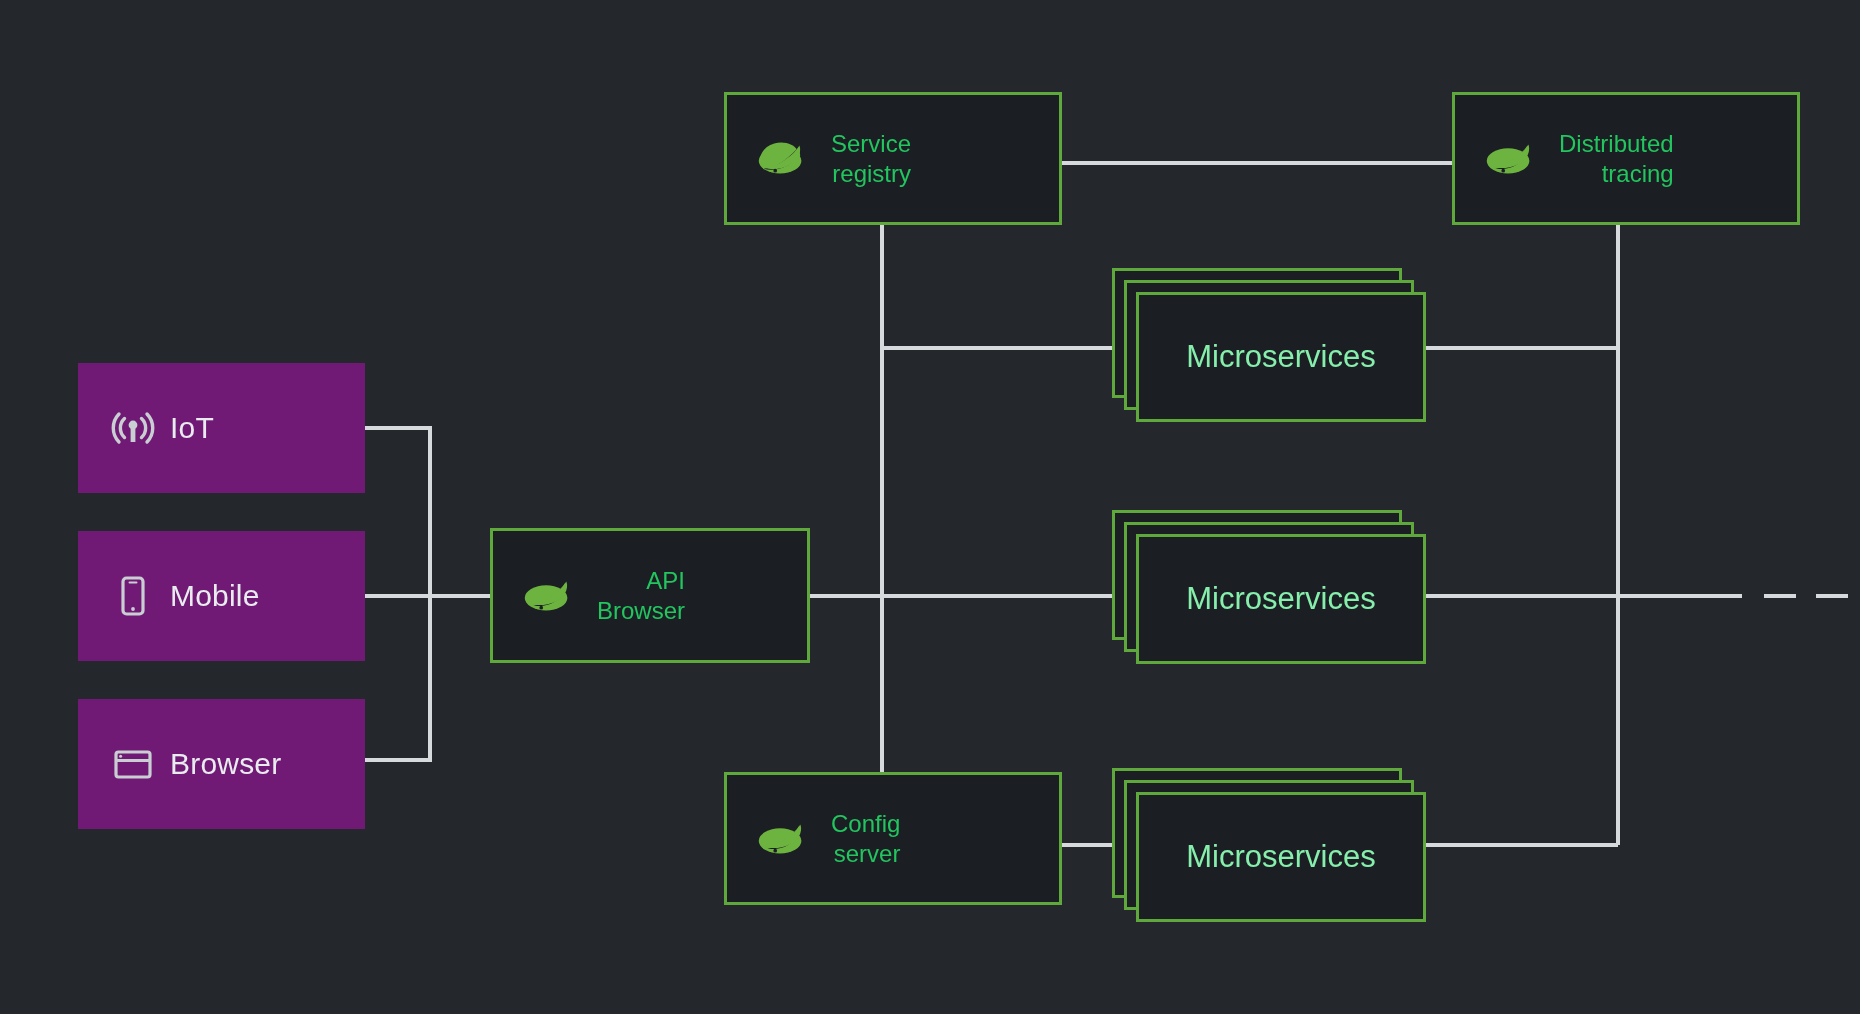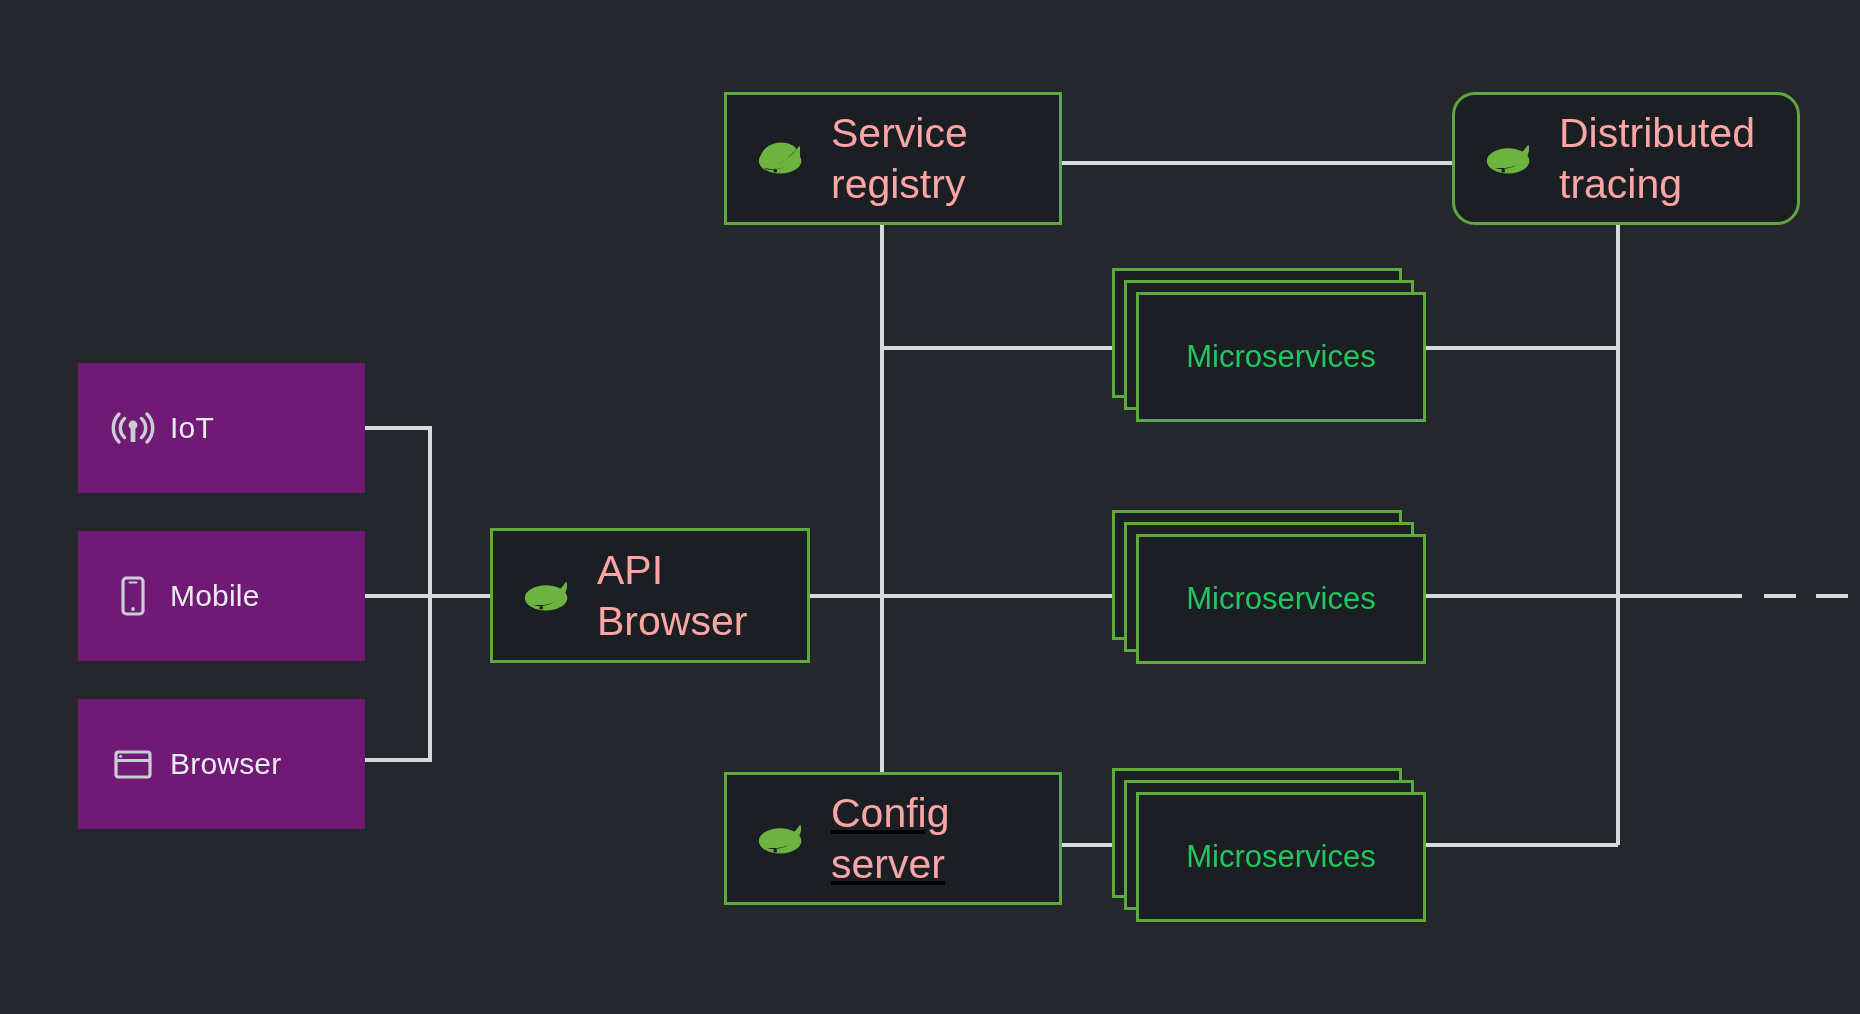--- a/index.html
+++ b/index.html
@@ -66,24 +66,25 @@
     z-index: 4;
   }
   .spring-logo {
     width: 62px;
     height: 62px;
     flex: 0 0 62px;
     margin-right: 18px;
     display: block;
   }
   .spring-label {
-    color: #fca5a5;
-    font-size: 41px;
+    color: #22c55e;
+    font-size: 24px;
     line-height: 1.24;
     white-space: pre-line;
+    text-align: right;
   }
 
   
   .ms-stack {
     position: absolute;
     width: 310px;
     height: 150px;
     z-index: 4;
   }
   .ms-layer {
@@ -96,21 +97,21 @@
   }
   .ms-layer.l1 { left: 0;    top: 0; }
   .ms-layer.l2 { left: 12px; top: 12px; }
   .ms-layer.l3 {
     left: 24px; top: 24px;
     display: flex;
     align-items: center;
     justify-content: center;
   }
   .ms-label {
-    color: #22c55e;
+    color: #86efac;
     font-size: 31px;
     white-space: nowrap;
   }
 </style>
 </head>
 <body>
 
 <div id="canvas">
 
   <svg id="wires" viewBox="0 0 1860 1014" width="1860" height="1014">
@@ -184,21 +185,21 @@
       <path d="M48 23c3 6 0 12-6 15-7 4-17 5-25 2" fill="none" stroke="#6db33f" stroke-width="3"></path>
       <ellipse cx="30" cy="34" rx="22" ry="13" fill="#6db33f"></ellipse>
       <path d="M49 19c2 8-4 17-14 21-7 3-15 4-22 2 8-1 16-4 22-9 6-5 11-9 14-14z" fill="#1b1f24"></path>
       <path d="M50 18c3 8-3 18-14 22-8 3-16 3-22 1 8-1 16-4 22-9 6-4 11-9 14-14z" fill="#6db33f"></path>
       <circle cx="25" cy="44" r="1.9" fill="#1b1f24"></circle>
     </svg>
     <span class="spring-label">Service
 registry</span>
   </div>
 
-  <div class="spring-box" style="left:1452px; top:92px; width:348px; height:133px;border-radius:23px;">
+  <div class="spring-box" style="left:1452px; top:92px; width:348px; height:133px;">
     <svg class="spring-logo" viewBox="0 0 64 64">
       <ellipse cx="30" cy="34" rx="22" ry="13" fill="#6db33f"></ellipse>
       <path d="M50 18c3 8-3 18-14 22-8 3-16 3-22 1 8-1 16-4 22-9 6-4 11-9 14-14z" fill="#6db33f"></path>
       <path d="M48 21c2 7-4 15-13 19-6 2-12 3-18 2 7-1 14-4 19-8 5-4 9-8 12-13z" fill="#1b1f24"></path>
       <path d="M51 17c3 8-3 18-14 22-8 3-16 3-22 1 8-1 16-4 22-9 6-4 11-9 14-14z" fill="#6db33f"></path>
       <circle cx="25" cy="44" r="1.9" fill="#1b1f24"></circle>
     </svg>
     <span class="spring-label">Distributed
 tracing</span>
   </div>
@@ -208,21 +209,21 @@
       <ellipse cx="30" cy="34" rx="22" ry="13" fill="#6db33f"></ellipse>
       <path d="M50 18c3 8-3 18-14 22-8 3-16 3-22 1 8-1 16-4 22-9 6-4 11-9 14-14z" fill="#6db33f"></path>
       <path d="M48 21c2 7-4 15-13 19-6 2-12 3-18 2 7-1 14-4 19-8 5-4 9-8 12-13z" fill="#1b1f24"></path>
       <path d="M51 17c3 8-3 18-14 22-8 3-16 3-22 1 8-1 16-4 22-9 6-4 11-9 14-14z" fill="#6db33f"></path>
       <circle cx="25" cy="44" r="1.9" fill="#1b1f24"></circle>
     </svg>
     <span class="spring-label">API
 Browser</span>
   </div>
 
-  <div class="spring-box" style="left:724px; top:772px; width:338px; height:133px;text-decoration:underline;">
+  <div class="spring-box" style="left:724px; top:772px; width:338px; height:133px;">
     <svg class="spring-logo" viewBox="0 0 64 64">
       <ellipse cx="30" cy="34" rx="22" ry="13" fill="#6db33f"></ellipse>
       <path d="M50 18c3 8-3 18-14 22-8 3-16 3-22 1 8-1 16-4 22-9 6-4 11-9 14-14z" fill="#6db33f"></path>
       <path d="M48 21c2 7-4 15-13 19-6 2-12 3-18 2 7-1 14-4 19-8 5-4 9-8 12-13z" fill="#1b1f24"></path>
       <path d="M51 17c3 8-3 18-14 22-8 3-16 3-22 1 8-1 16-4 22-9 6-4 11-9 14-14z" fill="#6db33f"></path>
       <circle cx="25" cy="44" r="1.9" fill="#1b1f24"></circle>
     </svg>
     <span class="spring-label">Config
 server</span>
   </div>

